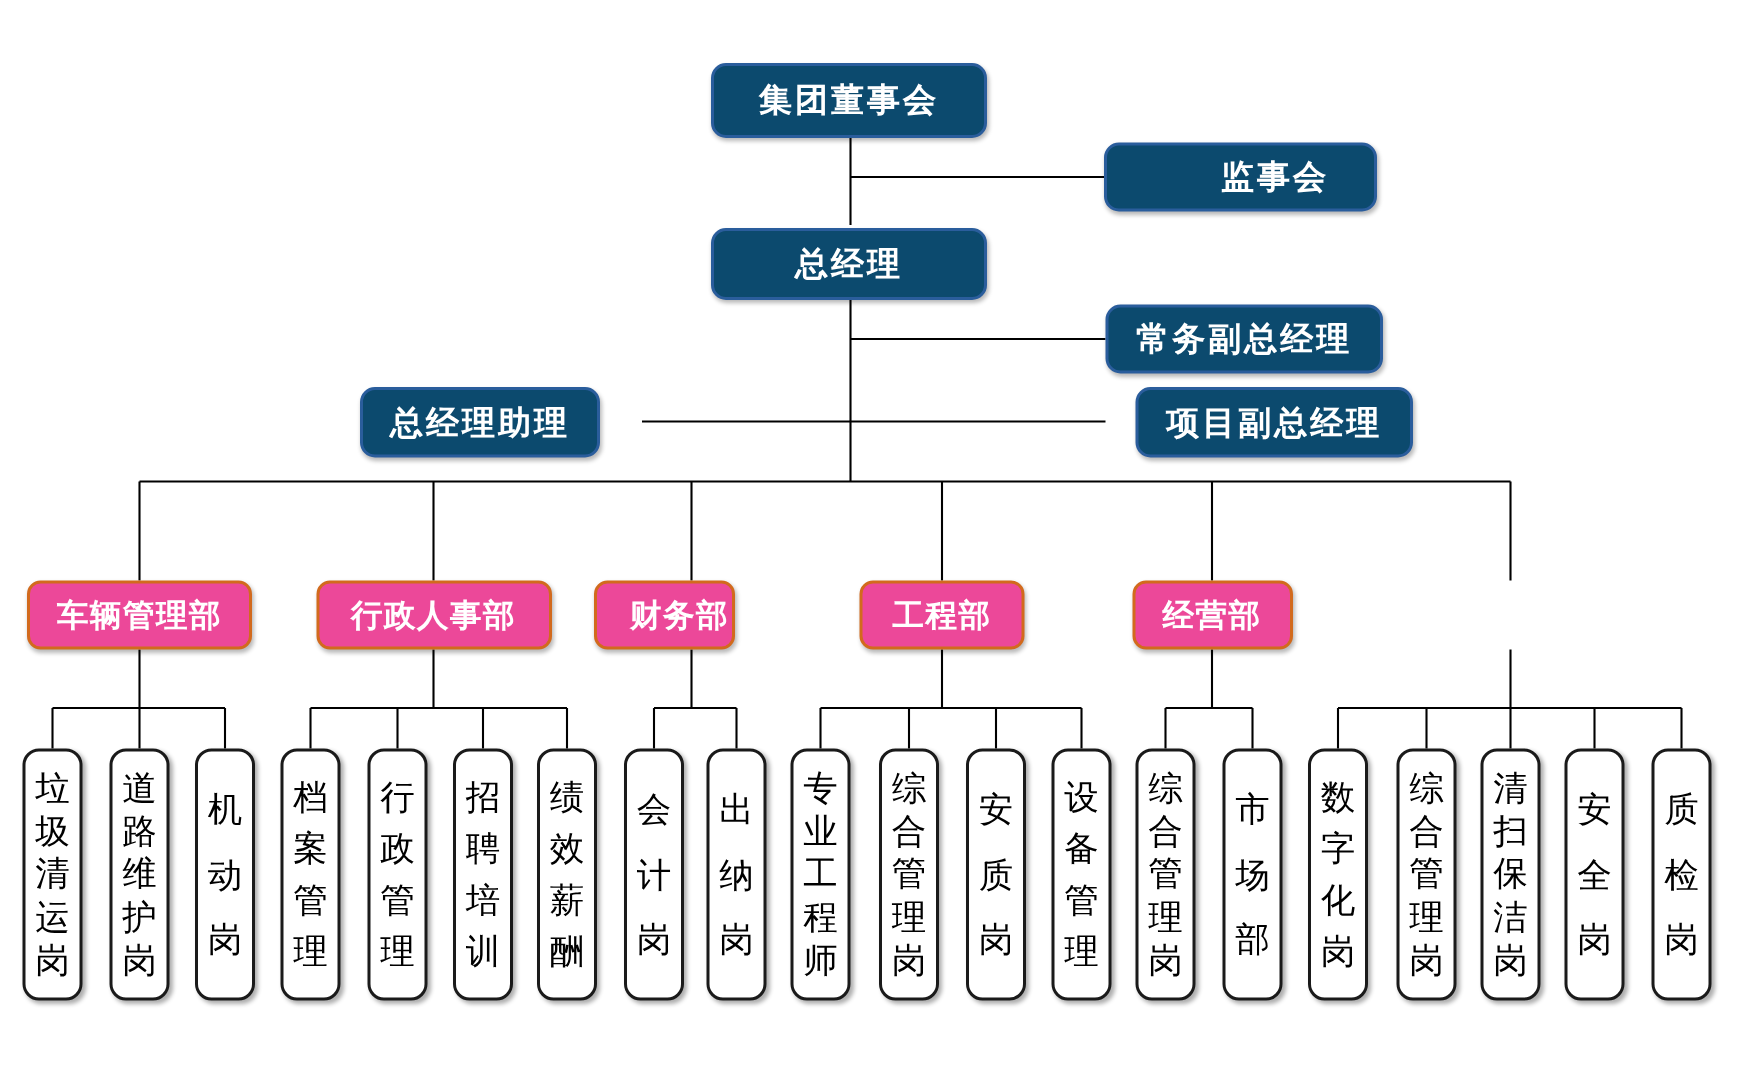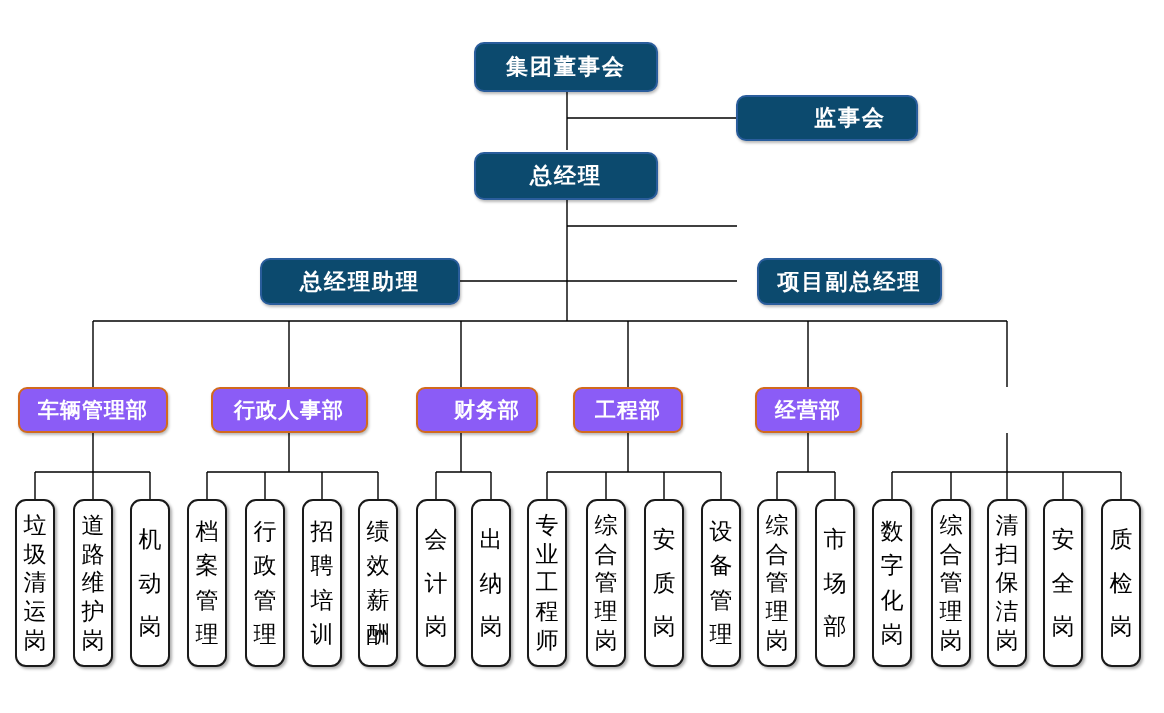--- a/index.html
+++ b/index.html
@@ -17,21 +17,21 @@
     box-sizing:border-box;text-align:center;
   }
   .exec{
     background:#0c4a6e;
     border:2px solid #2A5D9C;
     border-radius:10px;
     color:#ffffff;font-weight:bold;font-size:22px;letter-spacing:2px;
     box-shadow:1px 2px 3px rgba(0,0,0,.28);
   }
   .dept{
-    background:#8b5cf6;
+    background:#ec4899;
     border:2px solid #D26A1D;
     border-radius:9px;
     color:#ffffff;font-weight:bold;font-size:21px;letter-spacing:1px;
     box-shadow:1px 2px 3px rgba(0,0,0,.28);
   }
   .pos{
     background:#ffffff;
     border:2px solid #1A1A1A;
     border-radius:11px;
     box-shadow:2px 2px 3px rgba(0,0,0,.32);
@@ -93,21 +93,24 @@
     </svg>
     <div class="node exec" style="left: 474px; top: 42px; width: 184px; height: 50px;">
       <span>集团董事会</span>
     </div>
     <div class="node exec" style="left: 736px; top: 95px; width: 182px; height: 46px; padding-left: 46px;">
       <span>监事会</span>
     </div>
     <div class="node exec" style="left: 474px; top: 152px; width: 184px; height: 48px;">
       <span>总经理</span>
     </div>
-    <div class="node exec" style="left: 240px; top: 258px; width: 200px; height: 47px; margin-left: 20px;">
+    <div class="node exec" style="left: 737px; top: 203px; width: 185px; height: 46px;">
+      <span>常务副总经理</span>
+    </div>
+    <div class="node exec" style="left: 240px; top: 258px; width: 160px; height: 47px;">
       <span>总经理助理</span>
     </div>
     <div class="node exec" style="left: 737px; top: 258px; width: 185px; height: 47px; margin-left: 20px;">
       <span>项目副总经理</span>
     </div>
     <div class="node dept" style="left: 18px; top: 387px; width: 150px; height: 46px;">
       <span>车辆管理部</span>
     </div>
     <div class="node pos" style="left: 15px; top: 499px; width: 40px; height: 168px;">
       <span>垃</span>
@@ -148,21 +151,21 @@
       <span>聘</span>
       <span>培</span>
       <span>训</span>
     </div>
     <div class="node pos" style="left: 358px; top: 499px; width: 40px; height: 168px;">
       <span>绩</span>
       <span>效</span>
       <span>薪</span>
       <span>酬</span>
     </div>
-    <div class="node dept" style="left: 416px; top: 387px; width: 122px; height: 46px; padding-left: 20px;">
+    <div class="node dept" style="left: 396px; top: 387px; width: 94px; height: 46px; padding-left: 20px;">
       <span>财务部</span>
     </div>
     <div class="node pos" style="left: 416px; top: 499px; width: 40px; height: 168px;">
       <span>会</span>
       <span>计</span>
       <span>岗</span>
     </div>
     <div class="node pos" style="left: 471px; top: 499px; width: 40px; height: 168px;">
       <span>出</span>
       <span>纳</span>

